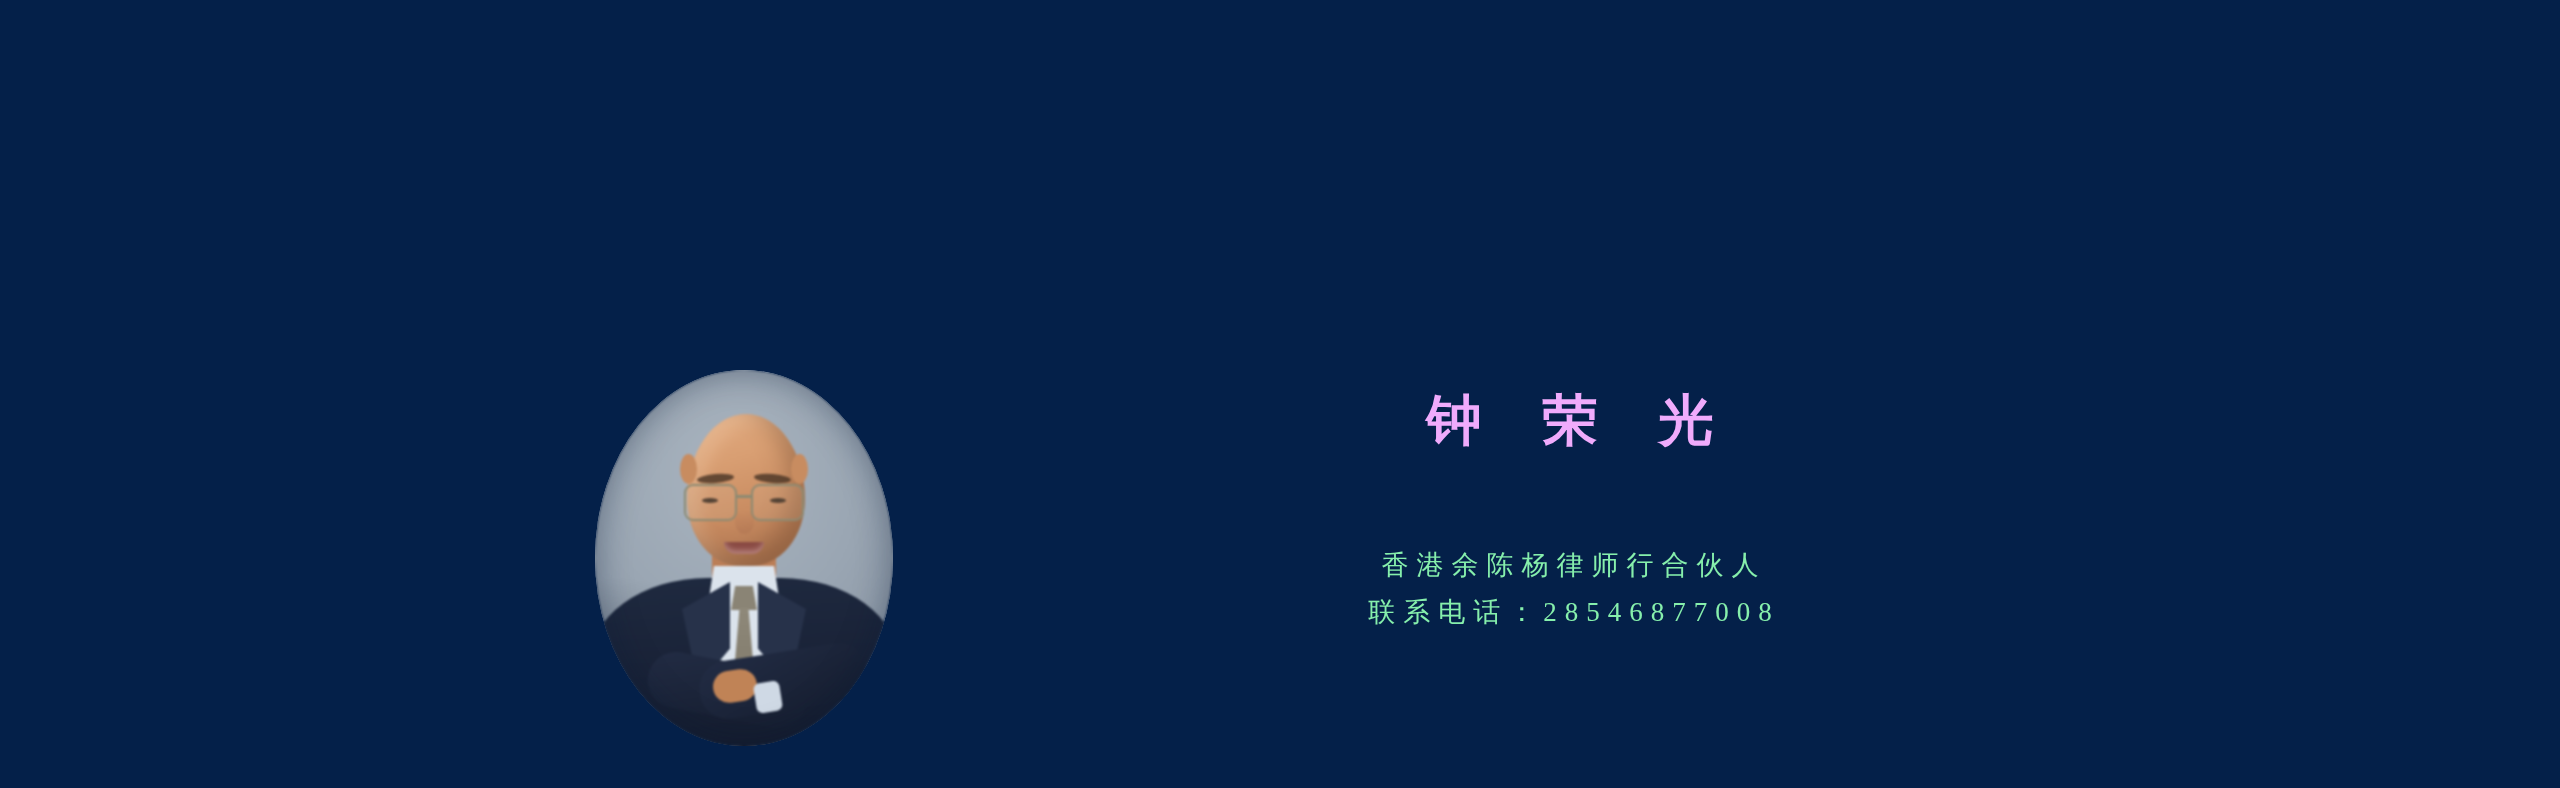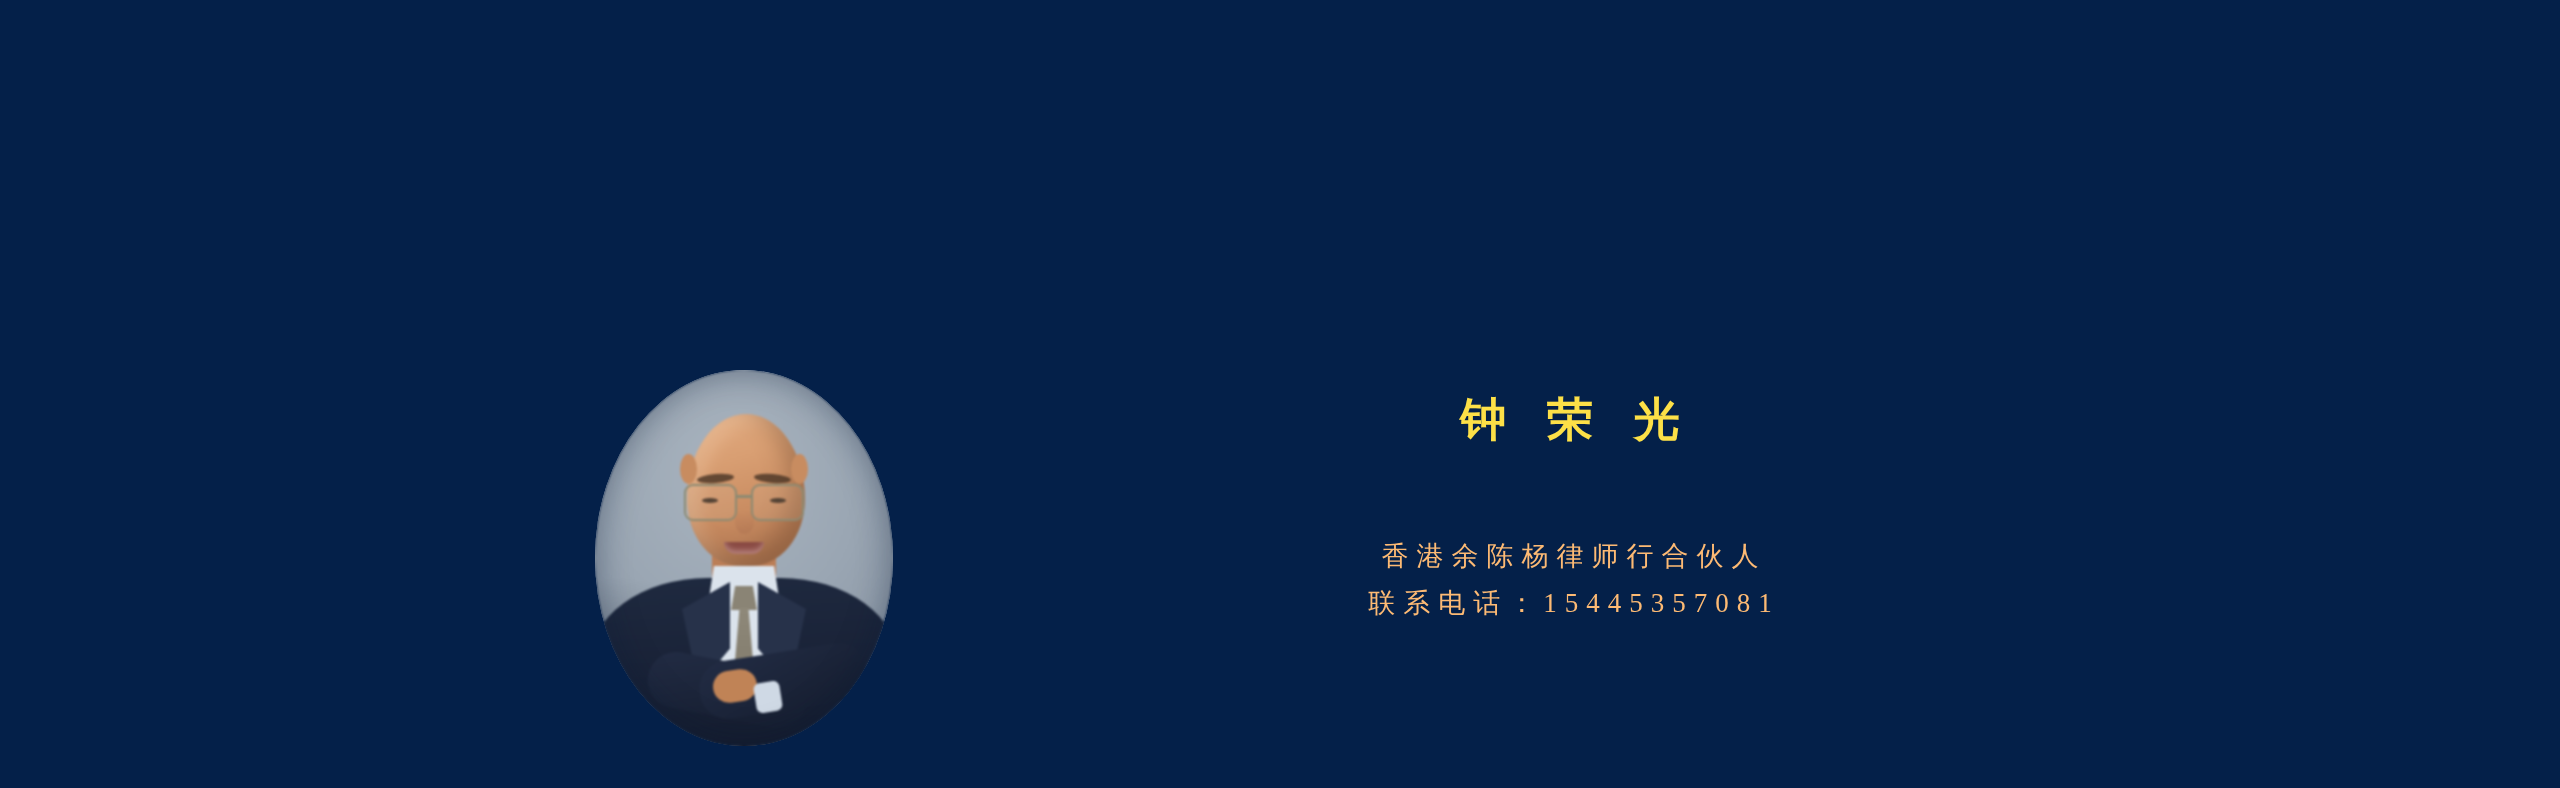--- a/index.html
+++ b/index.html
@@ -273,38 +273,38 @@
   
   #text-block {
     position: absolute;
     left: 1040px;
     top: 395px;
     width: 1060px;
     text-align: center;
   }
 
   #speaker-name {
-    font-family: Liberation Sans, sans-serif;
+    font-family: Liberation Mono, monospace;
     font-weight: bold;
-    font-size: 46px;
+    font-size: 55px;
     line-height: 1.08;
-    color: #fde047;
+    color: #f0abfc;
     letter-spacing: 14px;
     text-indent: 14px;
     margin: 0;
   }
 
   #credentials {
     margin-top: 88px;
   }
   .credential-line {
     font-family: "Liberation Serif", "DejaVu Serif", serif;
     font-size: 27px;
     line-height: 47px;
-    color: #fdba74;
+    color: #86efac;
     letter-spacing: 8px;
     text-indent: 8px;
     white-space: nowrap;
   }
 </style>
 </head>
 <body>
 
 <div id="slide" style="background: rgb(4, 32, 73);">
 
@@ -343,17 +343,17 @@
       <div id="photo-softener"></div>
       <div id="photo-vignette"></div>
     </div>
   </div>
 
   <div id="text-block">
     <h1 id="speaker-name">钟 荣 光</h1>
 
     <div id="credentials">
       <div class="credential-line">香港余陈杨律师行合伙人</div>
-      <div class="credential-line">联系电话：15445357081</div>
+      <div class="credential-line">联系电话：28546877008</div>
     </div>
   </div>
 
 </div>
 
 </body></html>

